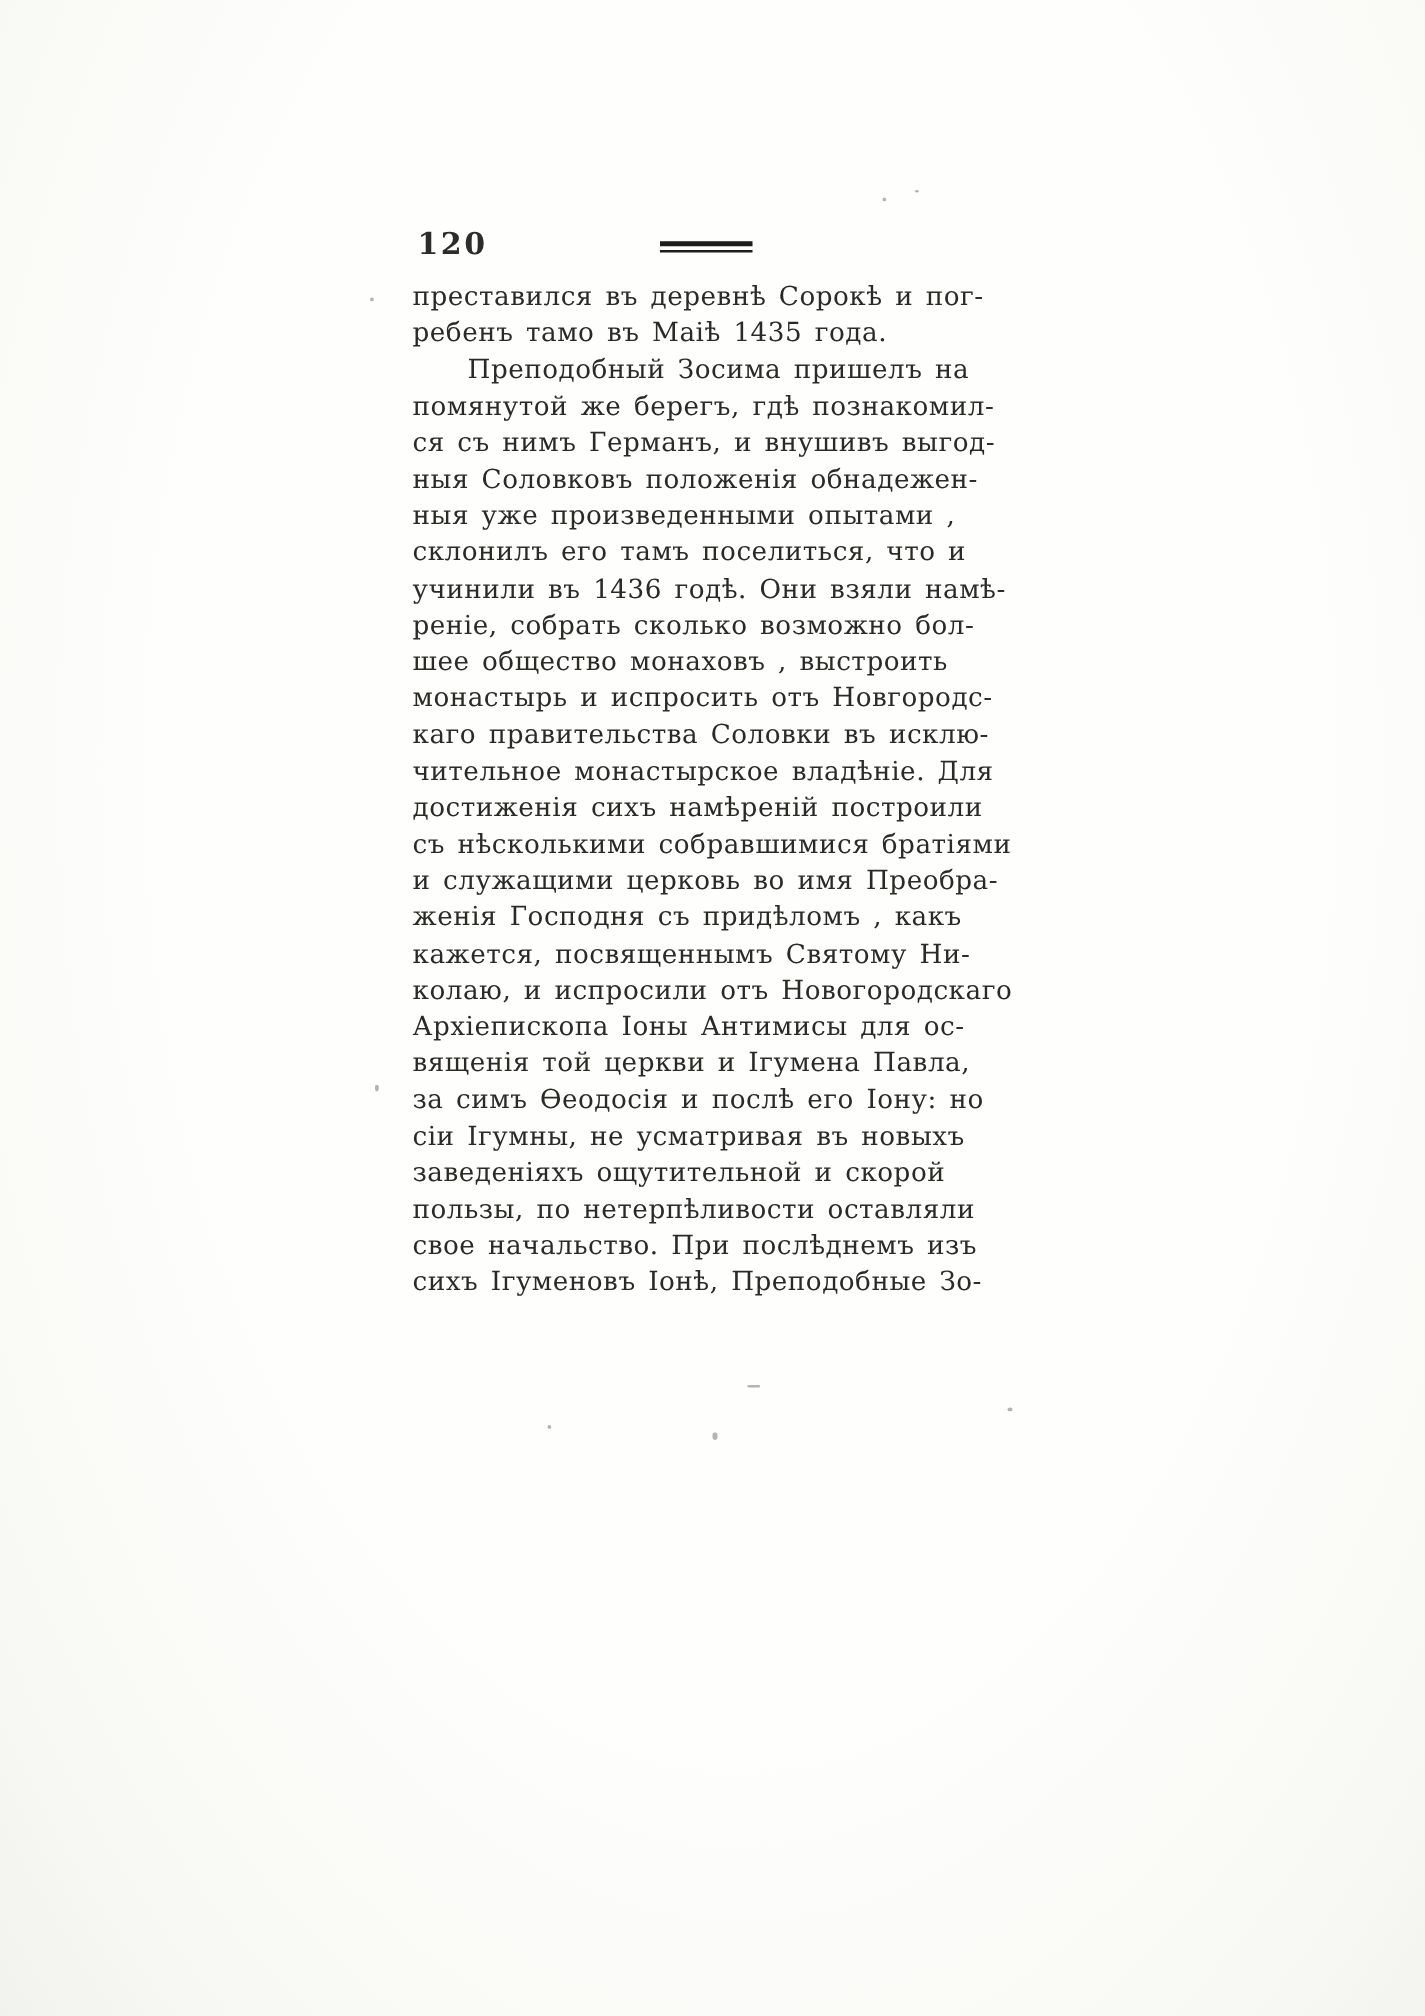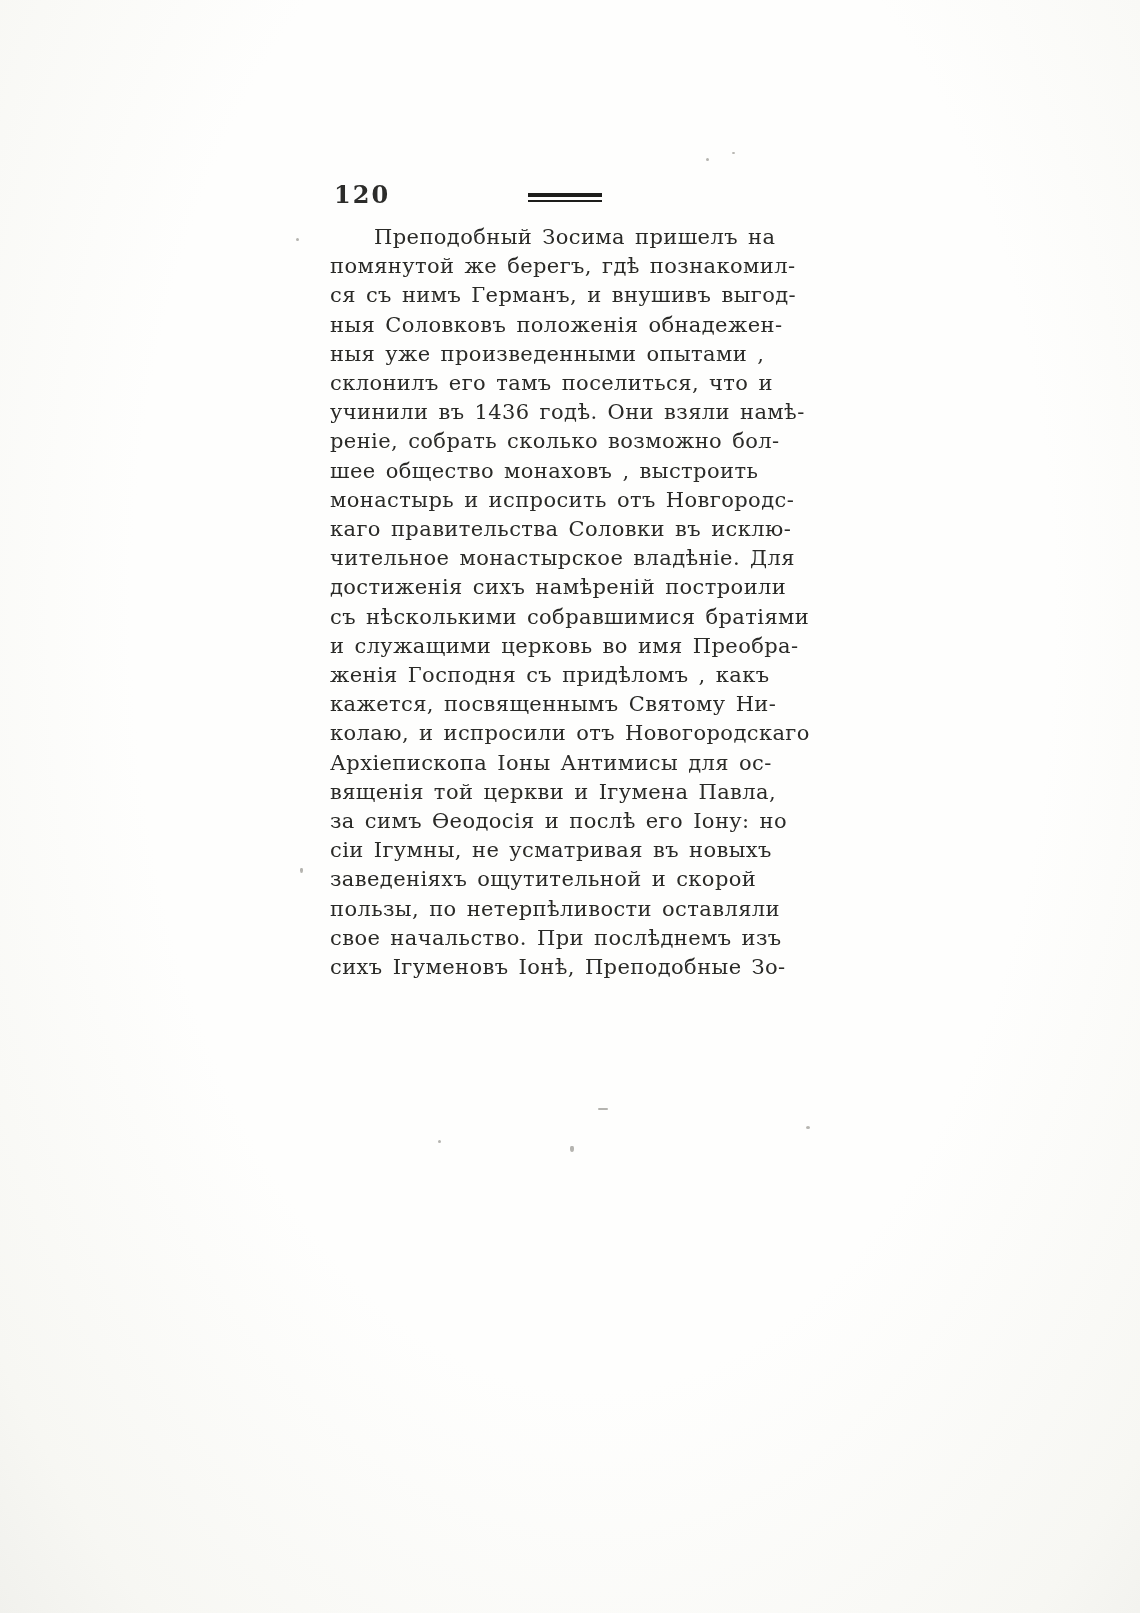--- a/index.html
+++ b/index.html
@@ -83,20 +83,22 @@
 <body>
 
 <div class="scan-page">
 
   <div class="page-header">
     <span class="page-number">120</span>
     <span class="ornament"></span>
   </div>
 
   <div class="body-text">
+    <p class="para">преставился въ деревнѣ Сорокѣ и пог-
+ребенъ тамо въ Маіѣ 1435 года.</p>
     <p class="para indent">Преподобный Зосима пришелъ на
 помянутой же берегъ, гдѣ познакомил-
 ся съ нимъ Германъ, и внушивъ выгод-
 ныя Соловковъ положенія обнадежен-
 ныя уже произведенными опытами ,
 склонилъ его тамъ поселиться, что и
 учинили въ 1436 годѣ. Они взяли намѣ-
 реніе, собрать сколько возможно бол-
 шее общество монаховъ , выстроить
 монастырь и испросить отъ Новгородс-

